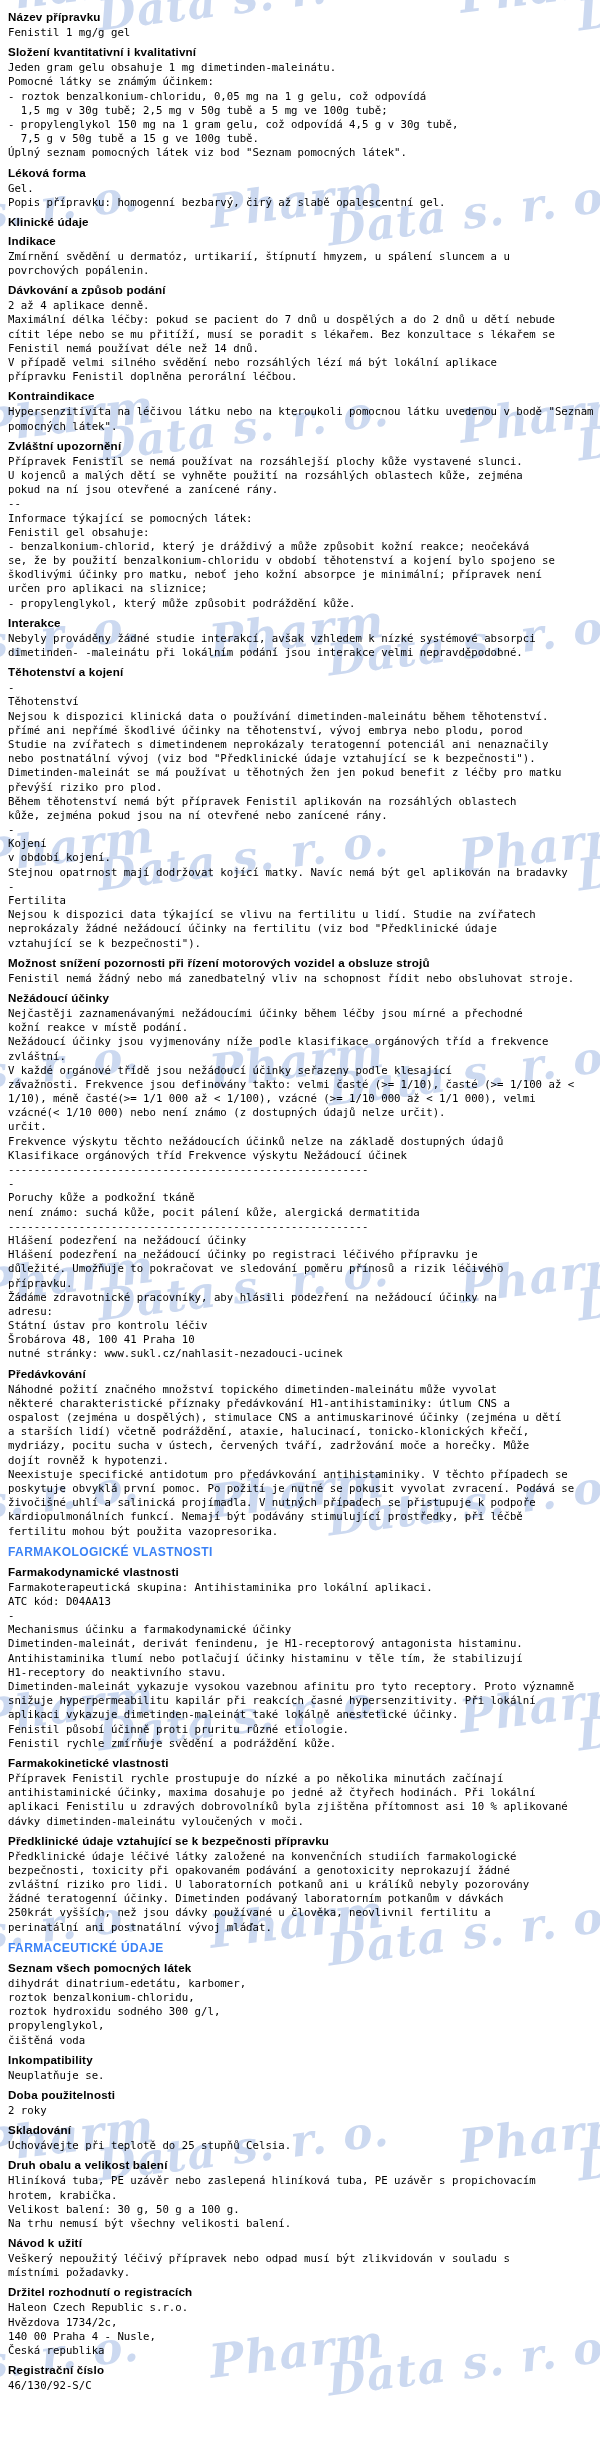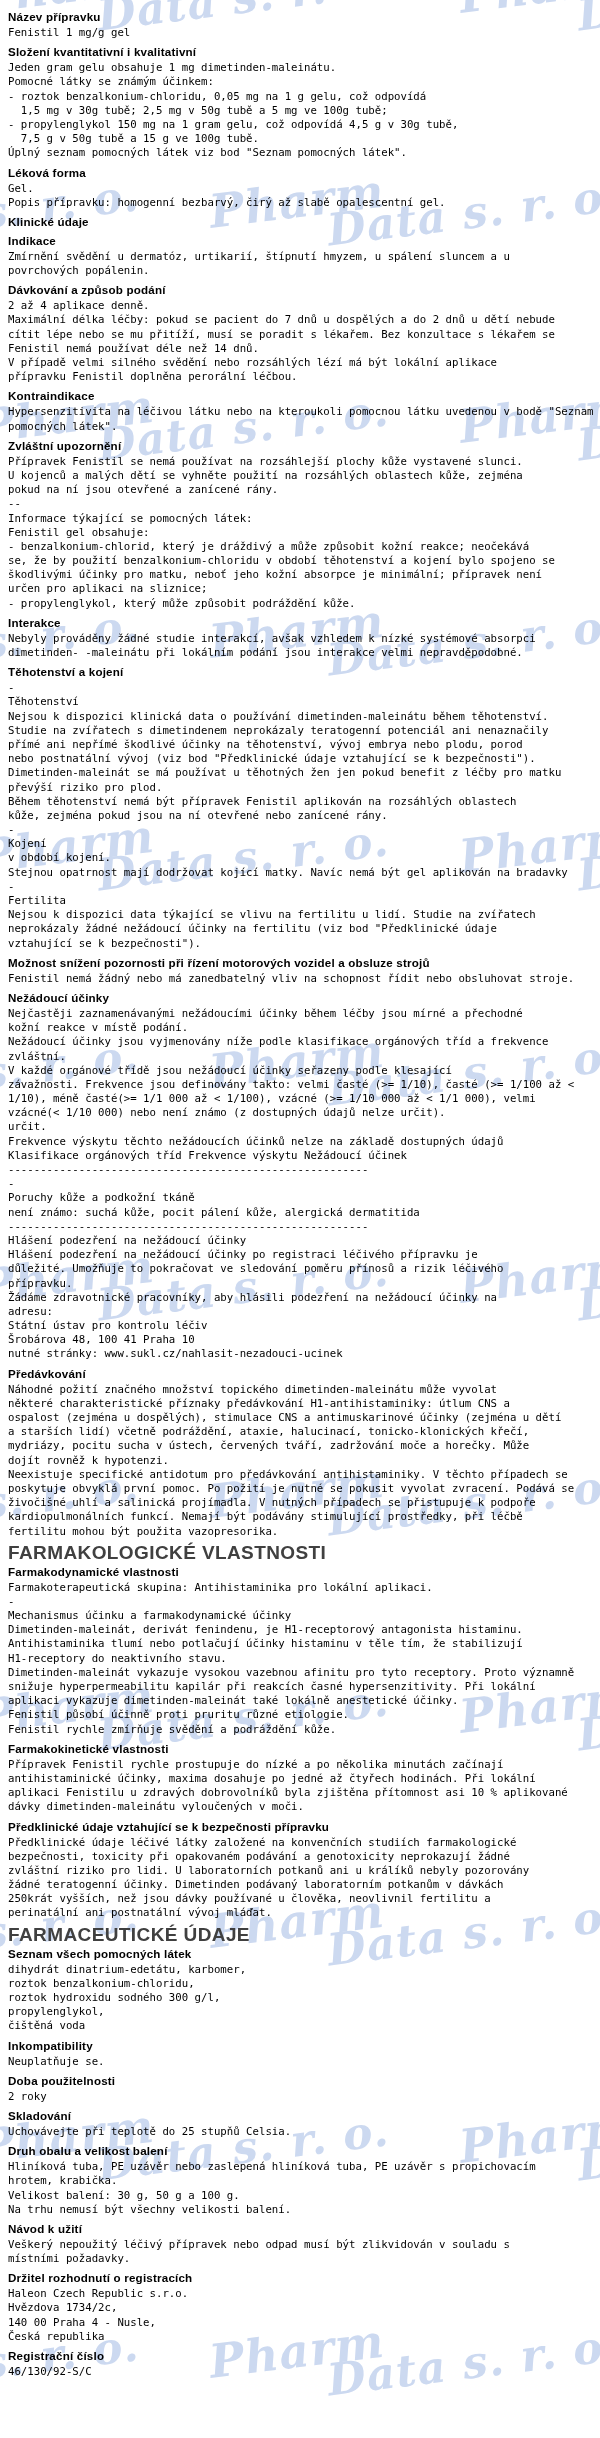--- a/index.html
+++ b/index.html
@@ -60,25 +60,25 @@
     font-size:11.6px;
     line-height:14px;
     letter-spacing:0.2px;
     margin:5px 0 2px 0;
     color:#000000;
     white-space:pre;
   }
   .t-h1{
     font-family:"Liberation Sans", sans-serif;
     font-weight:700;
-    font-size:19px;
+    font-size:12px;
     line-height:15px;
     letter-spacing:0.4px;
     margin:6px 0 2px 0;
-    color:#404040;
+    color:#3b82f6;
     white-space:pre;
   }
 </style>
 </head>
 <body>
 
 <div class="page">
   <div class="wm-layer" style="color: rgb(204, 217, 240);">
       <div class="wm-tile" style="left: -20px; top: -55px;">
         <span class="wm-a">Pharm</span>
@@ -217,22 +217,22 @@
       <div class="t-line">škodlivými účinky pro matku, neboť jeho kožní absorpce je minimální; přípravek není</div>
       <div class="t-line">určen pro aplikaci na sliznice;</div>
       <div class="t-line">- propylenglykol, který může způsobit podráždění kůže.</div>
       <div class="t-h2">Interakce</div>
       <div class="t-line">Nebyly prováděny žádné studie interakcí, avšak vzhledem k nízké systémové absorpci</div>
       <div class="t-line">dimetinden- -maleinátu při lokálním podání jsou interakce velmi nepravděpodobné.</div>
       <div class="t-h2">Těhotenství a kojení</div>
       <div class="t-line">-</div>
       <div class="t-line">Těhotenství</div>
       <div class="t-line">Nejsou k dispozici klinická data o používání dimetinden-maleinátu během těhotenství.</div>
+      <div class="t-line">přímé ani nepřímé škodlivé účinky na těhotenství, vývoj embrya nebo plodu, porod</div>
       <div class="t-line">Studie na zvířatech s dimetindenem neprokázaly teratogenní potenciál ani nenaznačily</div>
-      <div class="t-line">přímé ani nepřímé škodlivé účinky na těhotenství, vývoj embrya nebo plodu, porod</div>
       <div class="t-line">nebo postnatální vývoj (viz bod "Předklinické údaje vztahující se k bezpečnosti").</div>
       <div class="t-line">Dimetinden-maleinát se má používat u těhotných žen jen pokud benefit z léčby pro matku</div>
       <div class="t-line">převýší riziko pro plod.</div>
       <div class="t-line">Během těhotenství nemá být přípravek Fenistil aplikován na rozsáhlých oblastech</div>
       <div class="t-line">kůže, zejména pokud jsou na ní otevřené nebo zanícené rány.</div>
       <div class="t-line">-</div>
       <div class="t-line">Kojení</div>
       <div class="t-line">v období kojení.</div>
       <div class="t-line">Stejnou opatrnost mají dodržovat kojící matky. Navíc nemá být gel aplikován na bradavky</div>
       <div class="t-line">-</div>
@@ -276,20 +276,21 @@
       <div class="t-line">mydriázy, pocitu sucha v ústech, červených tváří, zadržování moče a horečky. Může</div>
       <div class="t-line">dojít rovněž k hypotenzi.</div>
       <div class="t-line">Neexistuje specifické antidotum pro předávkování antihistaminiky. V těchto případech se</div>
       <div class="t-line">poskytuje obvyklá první pomoc. Po požití je nutné se pokusit vyvolat zvracení. Podává se</div>
       <div class="t-line">živočišné uhlí a salinická projímadla. V nutných případech se přistupuje k podpoře</div>
       <div class="t-line">kardiopulmonálních funkcí. Nemají být podávány stimulující prostředky, při léčbě</div>
       <div class="t-line">fertilitu mohou být použita vazopresorika.</div>
       <div class="t-h1">FARMAKOLOGICKÉ VLASTNOSTI</div>
       <div class="t-h2">Farmakodynamické vlastnosti</div>
       <div class="t-line">Farmakoterapeutická skupina: Antihistaminika pro lokální aplikaci.</div>
+      <div class="t-line">ATC kód: D04AA13</div>
       <div class="t-line">-</div>
       <div class="t-line">Mechanismus účinku a farmakodynamické účinky</div>
       <div class="t-line">Dimetinden-maleinát, derivát fenindenu, je H1-receptorový antagonista histaminu.</div>
       <div class="t-line">Antihistaminika tlumí nebo potlačují účinky histaminu v těle tím, že stabilizují</div>
       <div class="t-line">H1-receptory do neaktivního stavu.</div>
       <div class="t-line">Dimetinden-maleinát vykazuje vysokou vazebnou afinitu pro tyto receptory. Proto významně</div>
       <div class="t-line">snižuje hyperpermeabilitu kapilár při reakcích časné hypersenzitivity. Při lokální</div>
       <div class="t-line">aplikaci vykazuje dimetinden-maleinát také lokálně anestetické účinky.</div>
       <div class="t-line">Fenistil působí účinně proti pruritu různé etiologie.</div>
       <div class="t-line">Fenistil rychle zmírňuje svědění a podráždění kůže.</div>

